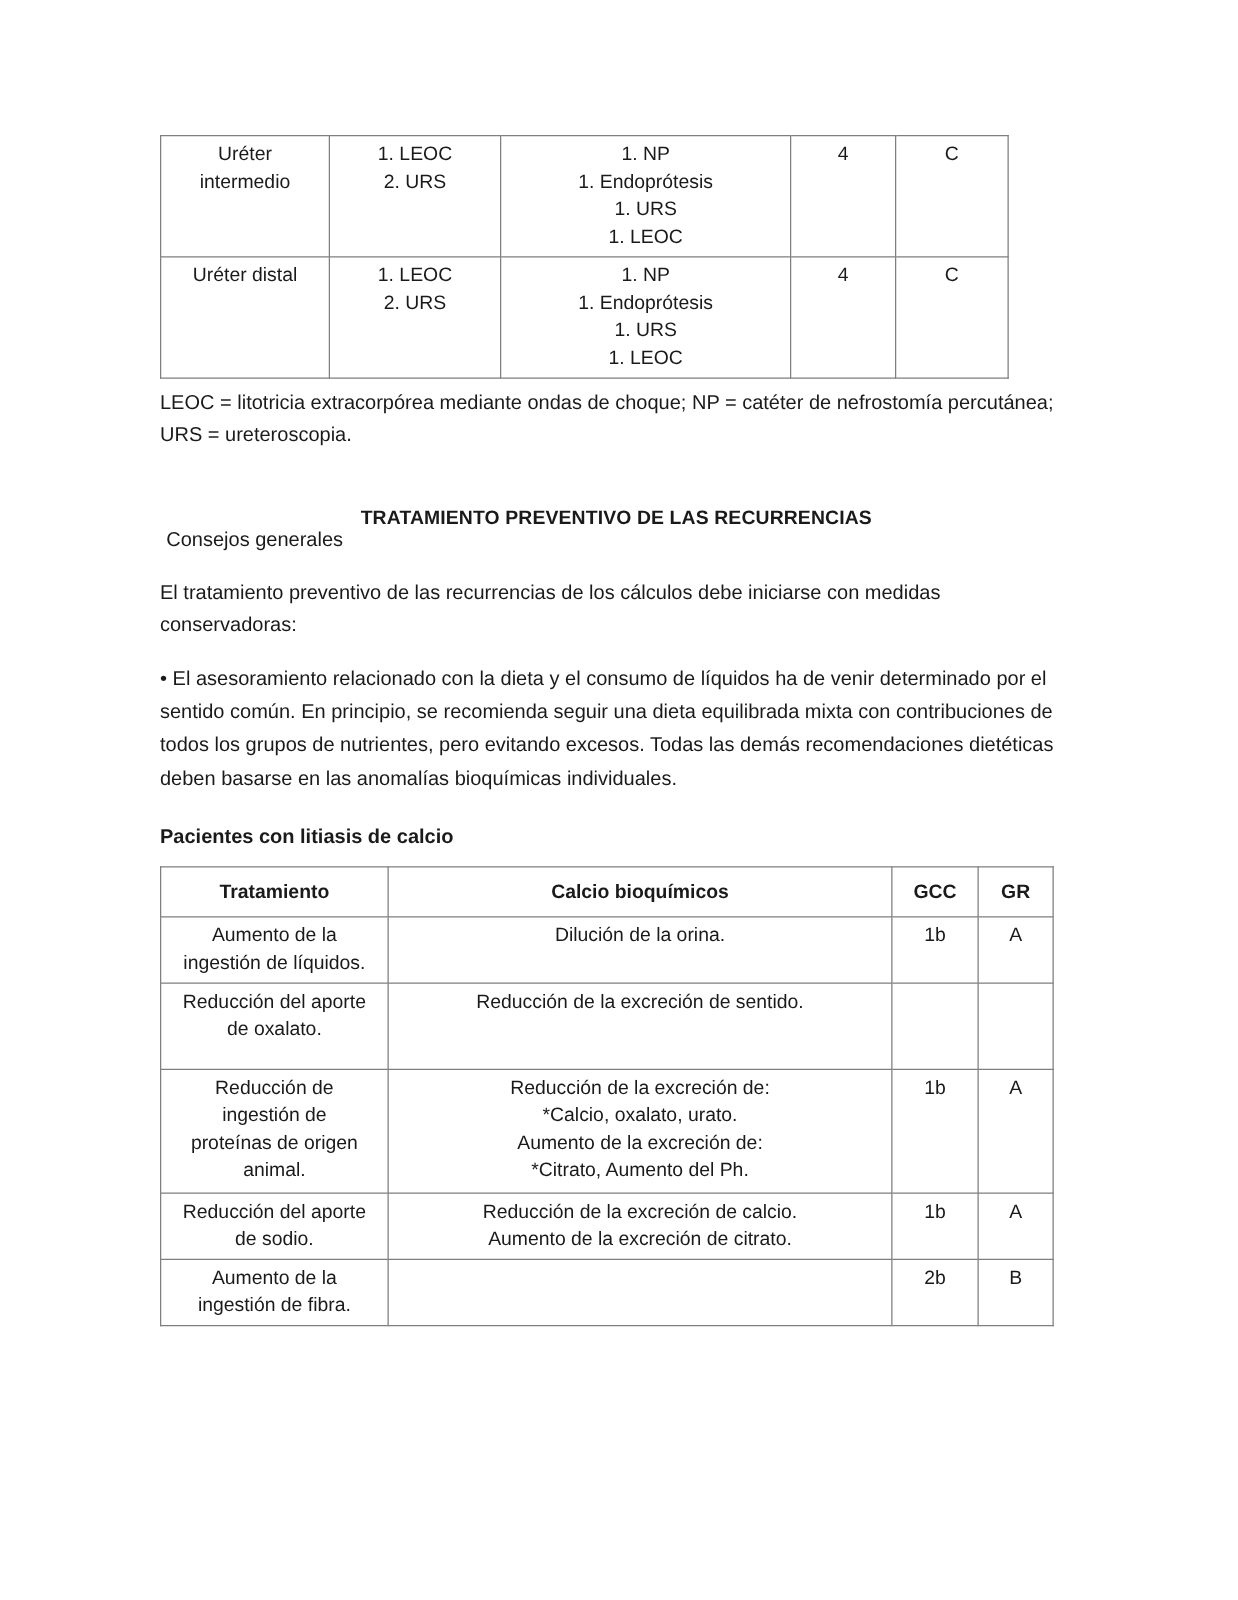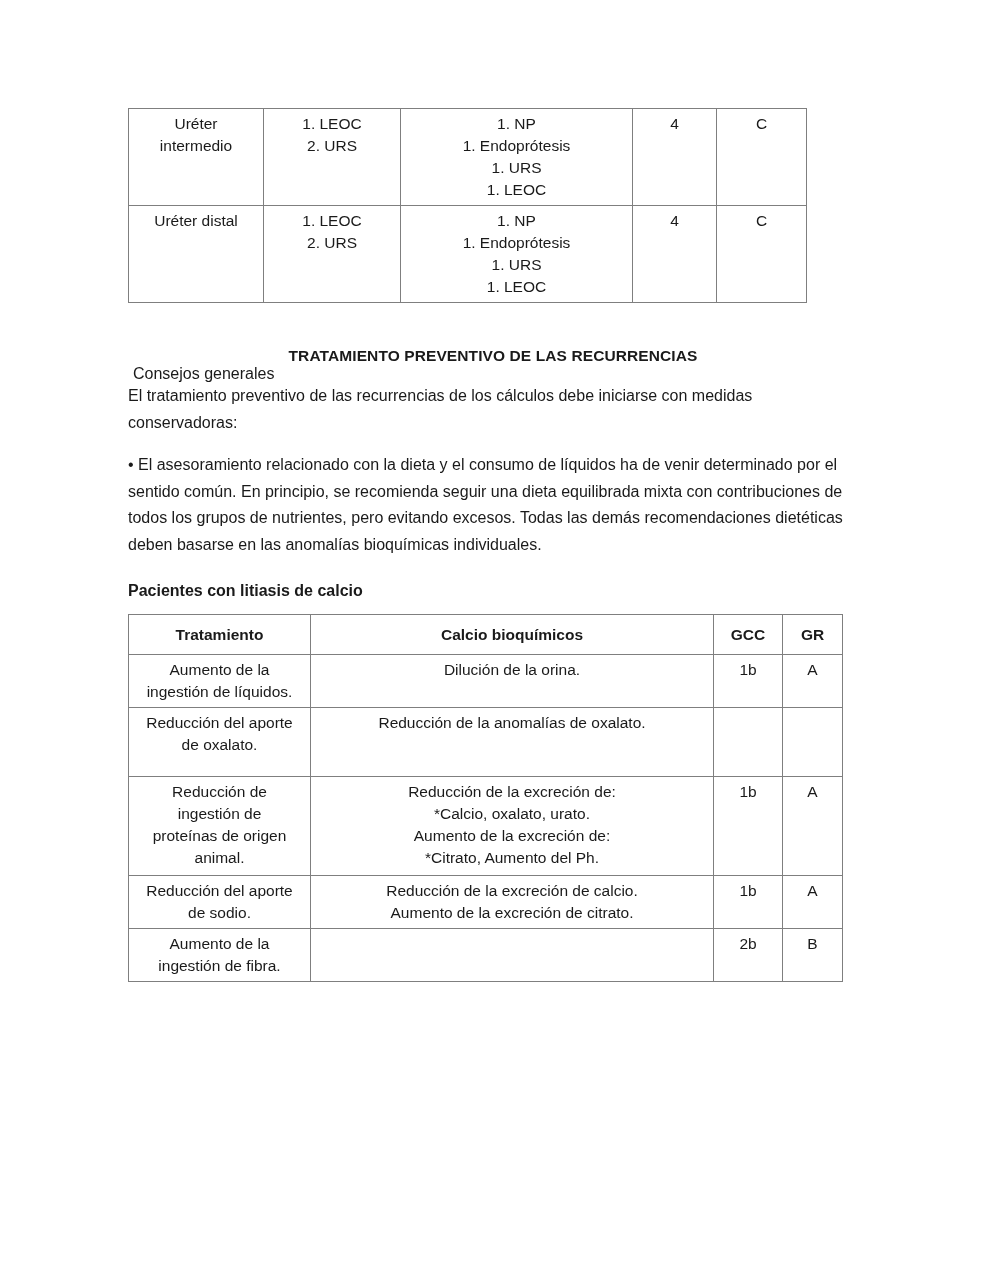--- a/index.html
+++ b/index.html
@@ -87,21 +87,21 @@
 
   
   p.body {
     margin: 0;
     padding: 0;
     font-size: 16px;
     line-height: 1.66;
     text-align: left;
   }
   p.body + p.body { margin-top: 16px; }
-  .para-block { }
+  .para-block { margin-top: 20px; }
 
   
   .table-calcium {
     width: 714px;
     margin-top: 14px;
     font-size: 15.5px;
   }
   .table-calcium col.t1 { width: 182px; }
   .table-calcium col.t2 { width: 403px; }
   .table-calcium col.t3 { width: 69px; }
@@ -152,20 +152,21 @@
           <td class="multiline">1. NP
 1. Endoprótesis
 1. URS
 1. LEOC</td>
           <td>4</td>
           <td>C</td>
         </tr>
       </tbody>
     </table>
 
+    <div class="footnote">LEOC = litotricia extracorpórea mediante ondas de choque; NP = catéter de nefrostomía percutánea; URS = ureteroscopia.</div>
 
     <div class="section-title">TRATAMIENTO PREVENTIVO DE LAS RECURRENCIAS</div>
 
     <div class="sub-heading">Consejos generales</div>
 
     <div class="para-block">
       <p class="body">El tratamiento preventivo de las recurrencias de los cálculos debe iniciarse con medidas conservadoras:</p>
       <p class="body">• El asesoramiento relacionado con la dieta y el consumo de líquidos ha de venir determinado por el sentido común. En principio, se recomienda seguir una dieta equilibrada mixta con contribuciones de todos los grupos de nutrientes, pero evitando excesos. Todas las demás recomendaciones dietéticas deben basarse en las anomalías bioquímicas individuales.</p>
     </div>
 
@@ -190,21 +191,21 @@
         <tr class="row-h-48">
           <td class="multiline">Aumento de la
 ingestión de líquidos.</td>
           <td class="multiline">Dilución de la orina.</td>
           <td>1b</td>
           <td>A</td>
         </tr>
         <tr class="row-h-70">
           <td class="multiline">Reducción del aporte
 de oxalato.</td>
-          <td class="multiline">Reducción de la anomalías de oxalato.</td>
+          <td class="multiline">Reducción de la excreción de sentido.</td>
           <td></td>
           <td></td>
         </tr>
         <tr class="row-h-100">
           <td class="multiline">Reducción de
 ingestión de
 proteínas de origen
 animal.</td>
           <td class="multiline">Reducción de la excreción de:
 *Calcio, oxalato, urato.

